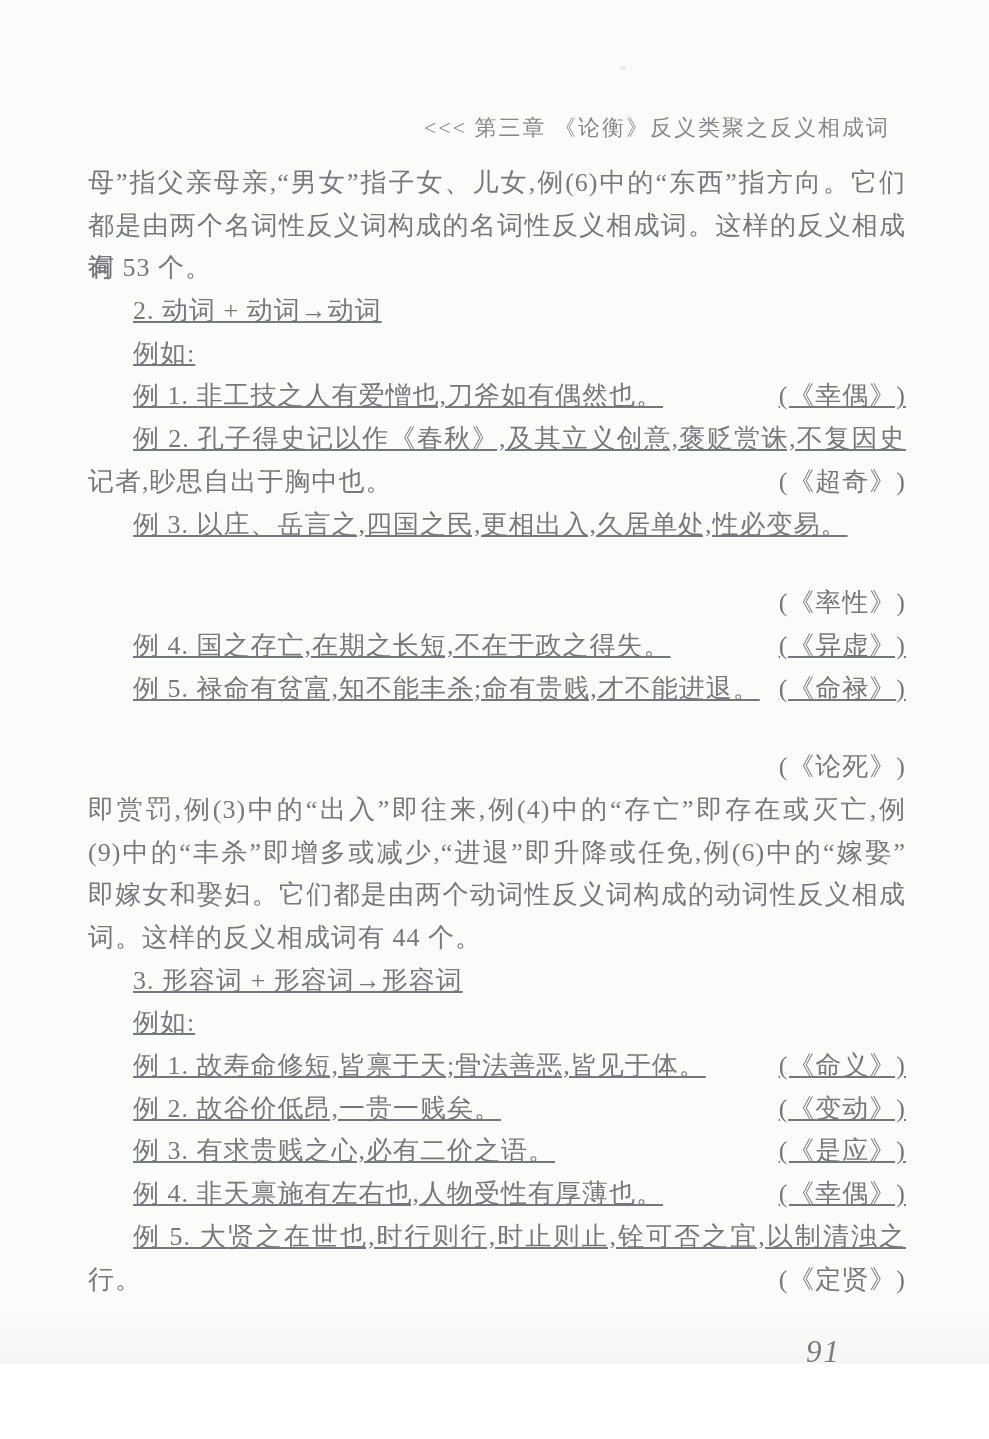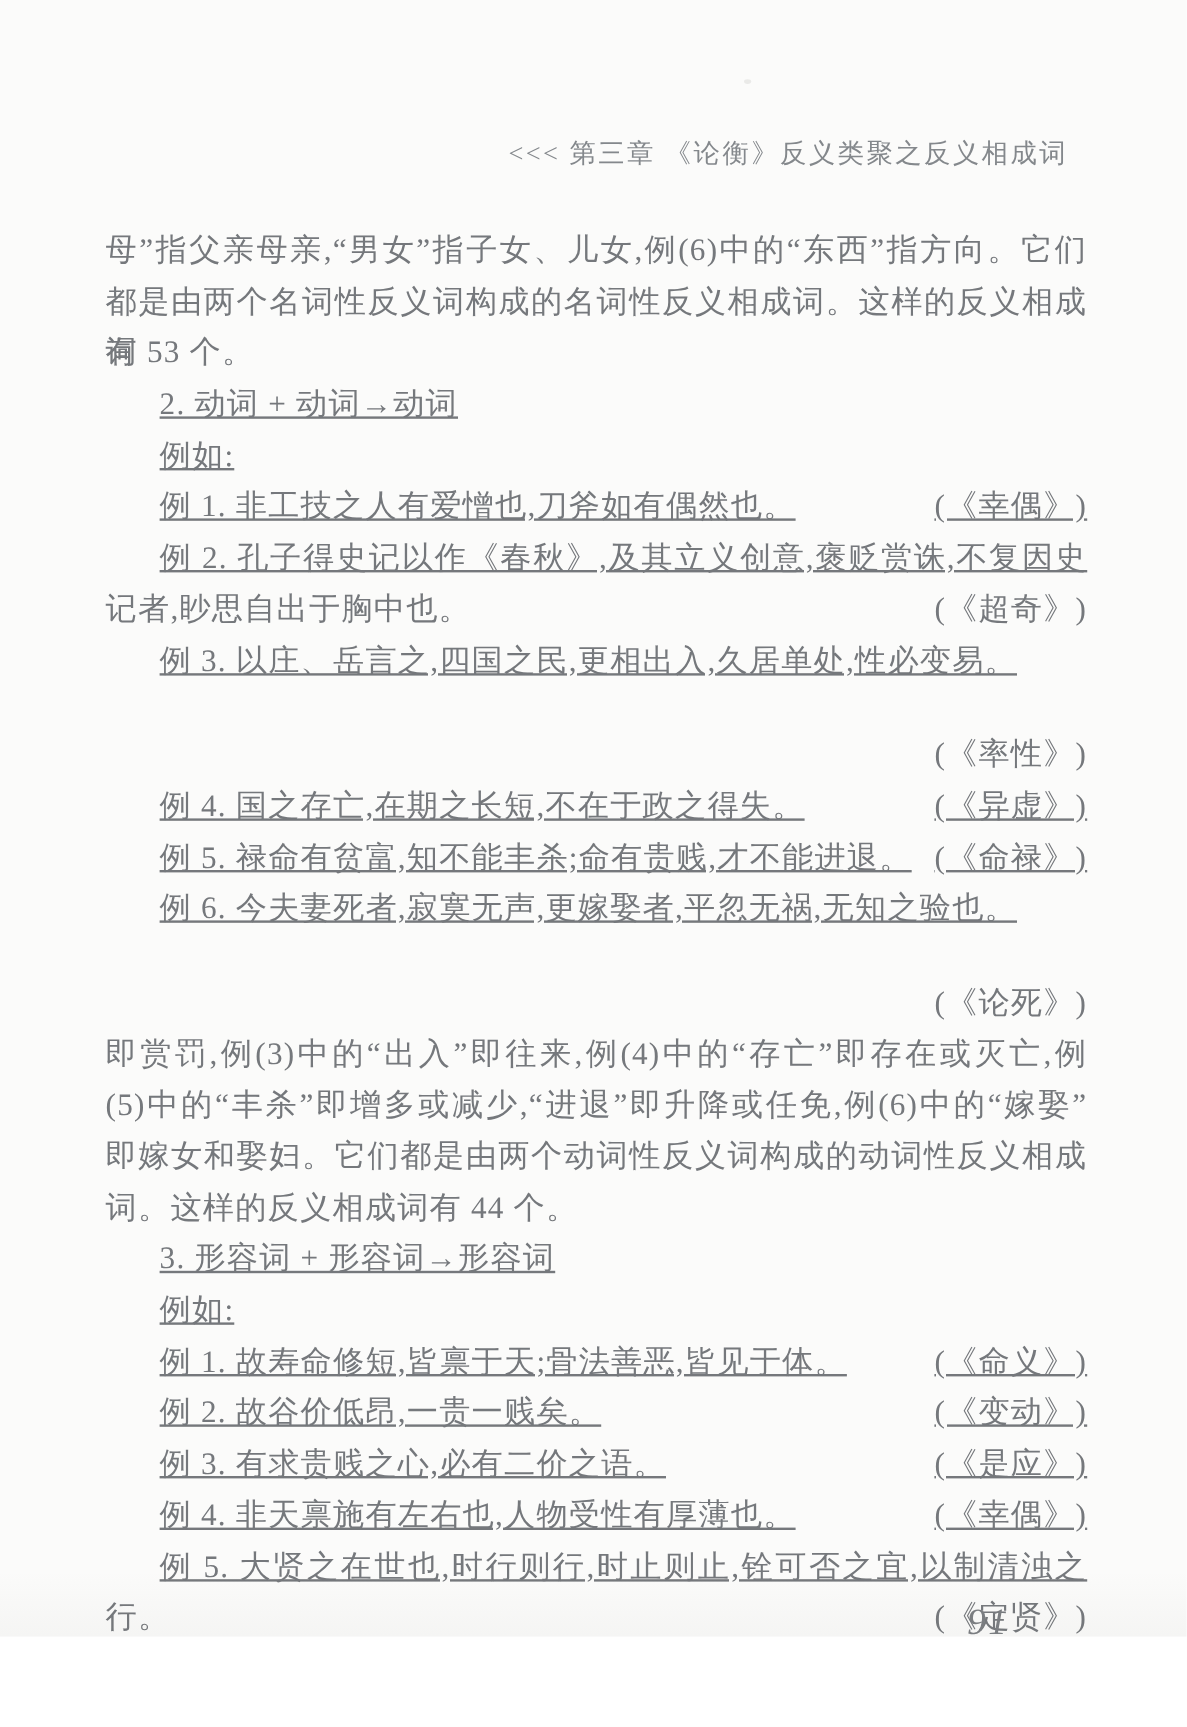--- a/index.html
+++ b/index.html
@@ -22,21 +22,21 @@
     font-size:22px; letter-spacing:2px;
     color:#84888c;
     white-space:nowrap;
   }
   .ink-dot{
     position:absolute; left:620px; top:66px;
     width:6px; height:4px; border-radius:50%;
     background:#eaeae8;
   }
   .textblock{
-    position:absolute; left:88px; top:188px; width:818px;
+    position:absolute; left:88px; top:162px; width:818px;
   }
   .line{
     height:42.7px; line-height:42.7px;
     font-size:26px; letter-spacing:1px;
     white-space:nowrap;
   }
   .line.justify{
     white-space:normal;
     text-align:justify;
     text-align-last:justify;
@@ -83,26 +83,25 @@
       <span class="cit">(《率性》)</span>
     </div>
     <div class="line cite ind">
       <span class="txt">例 4. 国之存亡,在期之长短,不在于政之得失。</span>
       <span class="cit">(《异虚》)</span>
     </div>
     <div class="line cite ind">
       <span class="txt">例 5. 禄命有贫富,知不能丰杀;命有贵贱,才不能进退。</span>
       <span class="cit">(《命禄》)</span>
     </div>
-    <div class="line ind">例 6. 今夫妻死者,寂寞无声,更嫁娶者,平忽无祸,无知之验也。</div>
     <div class="line citeonly">
       <span class="cit">(《论死》)</span>
     </div>
     <div class="line justify">即赏罚,例(3)中的“出入”即往来,例(4)中的“存亡”即存在或灭亡,例</div>
-    <div class="line justify">(5)中的“丰杀”即增多或减少,“进退”即升降或任免,例(6)中的“嫁娶”</div>
+    <div class="line justify">(9)中的“丰杀”即增多或减少,“进退”即升降或任免,例(6)中的“嫁娶”</div>
     <div class="line justify">即嫁女和娶妇。它们都是由两个动词性反义词构成的动词性反义相成</div>
     <div class="line">词。这样的反义相成词有 44 个。</div>
     <div class="line ind">3. 形容词 + 形容词→形容词</div>
     <div class="line ind">例如:</div>
     <div class="line cite ind">
       <span class="txt">例 1. 故寿命修短,皆禀于天;骨法善恶,皆见于体。</span>
       <span class="cit">(《命义》)</span>
     </div>
     <div class="line cite ind">
       <span class="txt">例 2. 故谷价低昂,一贵一贱矣。</span>

